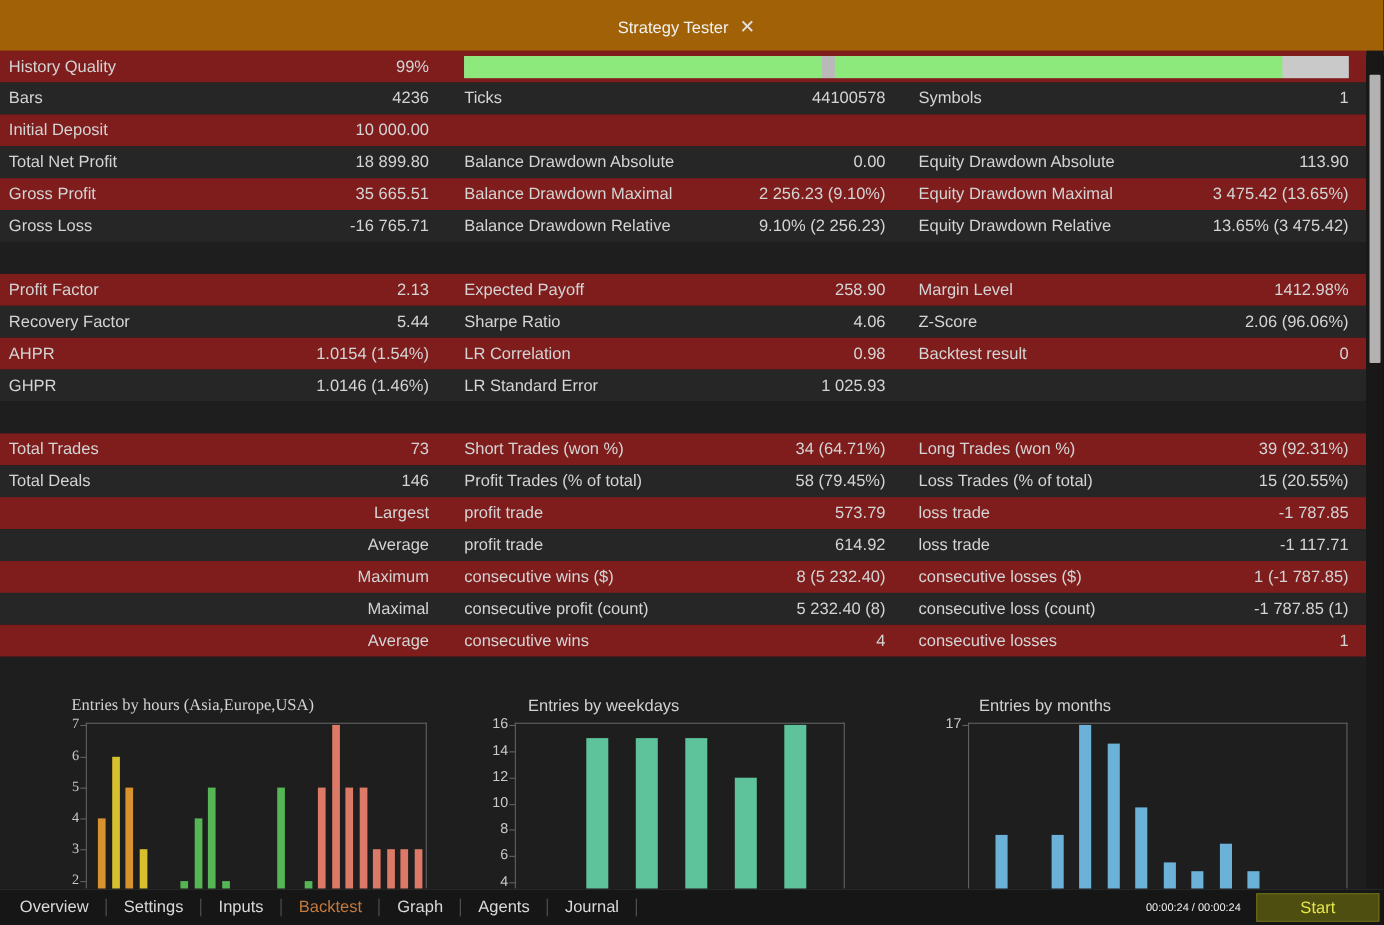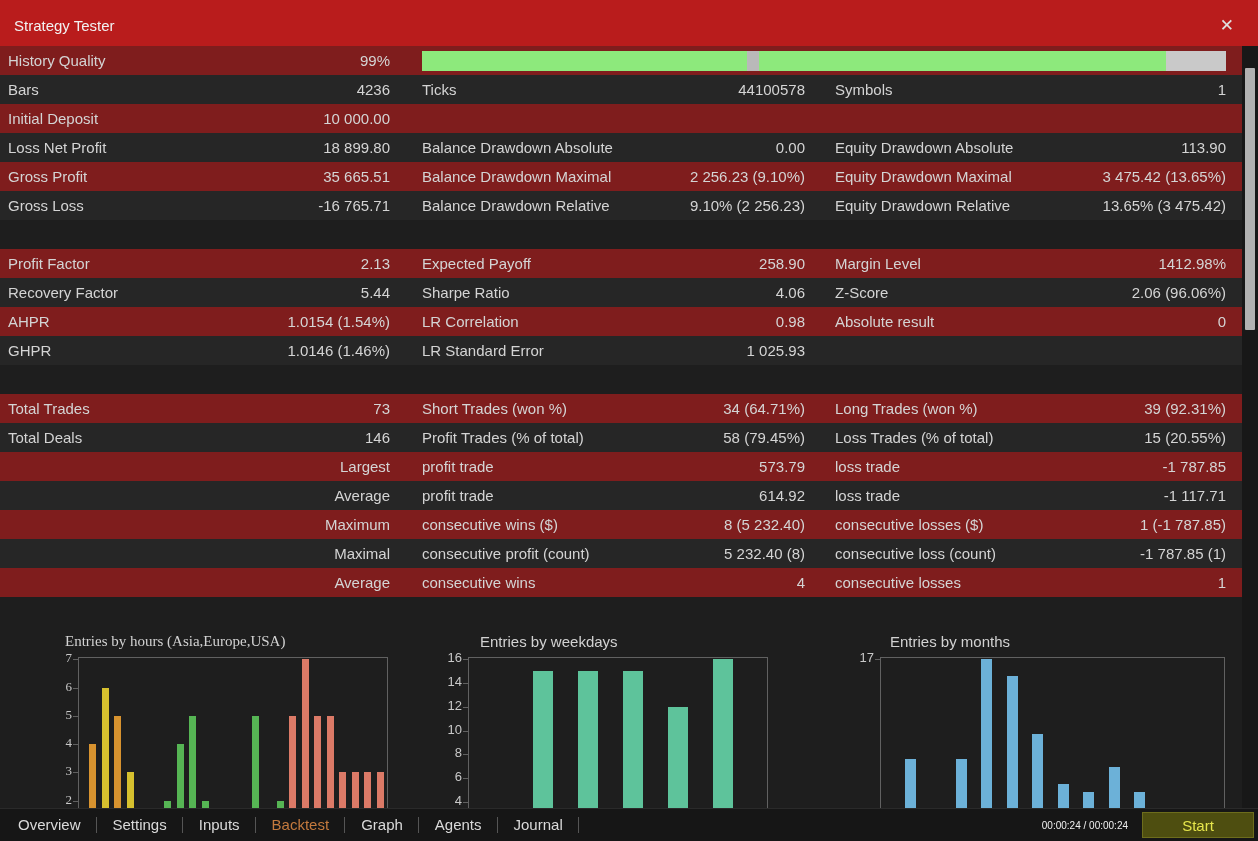--- a/index.html
+++ b/index.html
@@ -1,19 +1,19 @@
 <!DOCTYPE html>
 <html><head>
 <meta charset="utf-8">
 <style>
   html,body{margin:0;padding:0;background:#000;}
   .window{position:relative;width:1258px;height:841px;overflow:hidden;background:#191919;
           font-family:"Liberation Sans","DejaVu Sans",sans-serif;color:#d4d4d4;}
-  .titlebar{position:absolute;top:0;left:0;right:0;height:51px;background:#b91c1c;display:flex;
-            align-items:center;justify-content:space-between;padding:0 14px;box-sizing:border-box;
+  .titlebar{position:absolute;top:0;left:0;right:0;height:51px;background:#a16207;display:flex;
+            align-items:center;justify-content:center;padding:0 14px;box-sizing:border-box;
             border-bottom:1px solid #101010;}
   .title{font-size:15px;color:#f2f2f2;}
   .close{font-size:17px;color:#e0e0e0;padding:2px 10px;cursor:pointer;}
   .stats{position:absolute;top:46px;left:0;width:1242px;}
   .row{display:grid;grid-template-columns:250px 132px 32px 250px 133px 30px 250px 141px;height:29px;
        align-items:center;padding-left:8px;box-sizing:border-box;font-size:15px;}
   .row.light{background:#7f1d1d;}
   .row.dark{background:#262626;}
   .row.spacer{background:#1e1e1e;}
   .lbl{white-space:nowrap;overflow:hidden;}
@@ -74,21 +74,21 @@
         <div class="lbl">Initial Deposit</div>
         <div class="val">10 000.00</div>
         <div class="gap"></div>
         <div class="lbl"></div>
         <div class="val"></div>
         <div class="gap"></div>
         <div class="lbl"></div>
         <div class="val"></div>
       </div>
       <div class="row dark">
-        <div class="lbl">Loss Net Profit</div>
+        <div class="lbl">Total Net Profit</div>
         <div class="val">18 899.80</div>
         <div class="gap"></div>
         <div class="lbl">Balance Drawdown Absolute</div>
         <div class="val">0.00</div>
         <div class="gap"></div>
         <div class="lbl">Equity Drawdown Absolute</div>
         <div class="val">113.90</div>
       </div>
       <div class="row light">
         <div class="lbl">Gross Profit</div>
@@ -131,21 +131,21 @@
         <div class="lbl">Z-Score</div>
         <div class="val">2.06 (96.06%)</div>
       </div>
       <div class="row light">
         <div class="lbl">AHPR</div>
         <div class="val">1.0154 (1.54%)</div>
         <div class="gap"></div>
         <div class="lbl">LR Correlation</div>
         <div class="val">0.98</div>
         <div class="gap"></div>
-        <div class="lbl">Absolute result</div>
+        <div class="lbl">Backtest result</div>
         <div class="val">0</div>
       </div>
       <div class="row dark">
         <div class="lbl">GHPR</div>
         <div class="val">1.0146 (1.46%)</div>
         <div class="gap"></div>
         <div class="lbl">LR Standard Error</div>
         <div class="val">1 025.93</div>
         <div class="gap"></div>
         <div class="lbl"></div>

